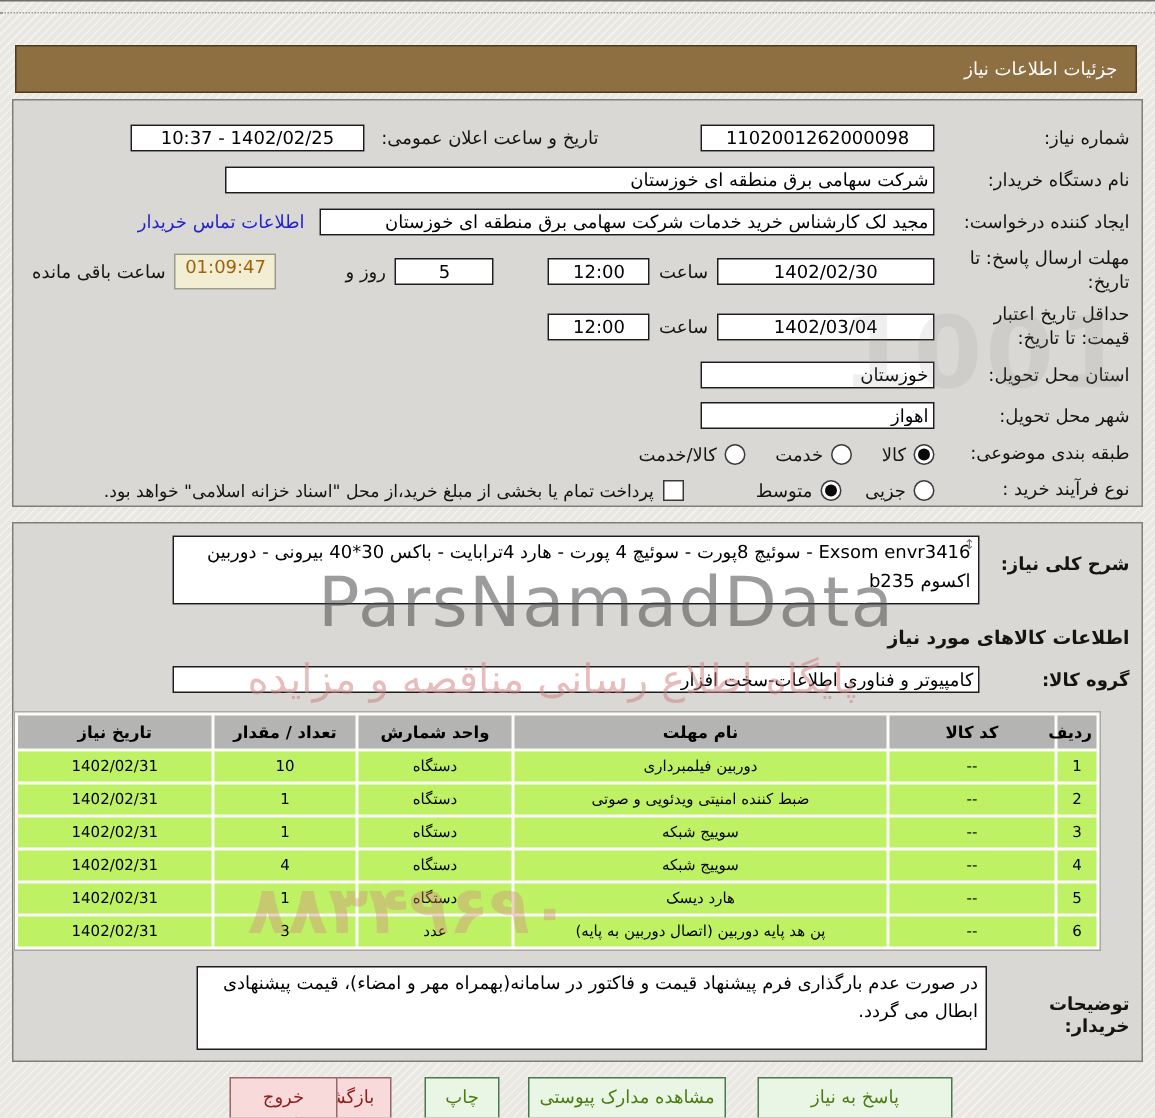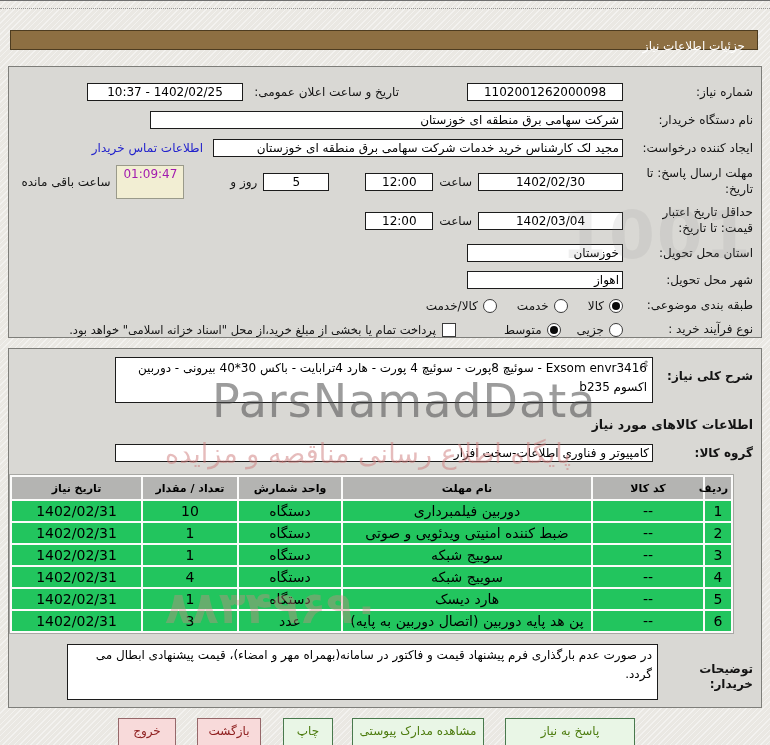--- a/index.html
+++ b/index.html
@@ -6,21 +6,21 @@
   body{
     width:770px;height:745px;position:relative;overflow:hidden;
     font-family:"DejaVu Sans",sans-serif;direction:rtl;
     background:#eae8e3;
     background-image:repeating-linear-gradient(135deg, rgba(255,255,255,.45) 0 1px, transparent 1px 4px);
   }
   .top-edge{position:absolute;top:0;left:0;width:770px;height:1px;background:#6e6e6e}
   .dotted-line{position:absolute;top:8px;left:0;width:770px;border-top:1px dotted #9a9a98}
 
   .title-bar{
-    position:absolute;top:30px;left:10px;width:748px;height:20px;box-sizing:border-box;
+    position:absolute;top:30px;left:10px;width:748px;height:32px;box-sizing:border-box;
     background:#8d6f42;border:1px solid #4d3c20;color:#fff;
     font-size:12px;line-height:30px;padding:0 12px;
   }
 
   .panel{
     position:absolute;left:8px;width:754px;box-sizing:border-box;
     background:#d9d8d4;border:1px solid #7e7e7a;
   }
   #panel1{top:66px;height:272px;padding-top:16px}
   #panel2{top:348px;height:360px;padding-top:8px}
@@ -42,29 +42,29 @@
     font-size:12px;padding:1px 5px;color:#000;text-align:right;position:relative;line-height:1.55;
   }
   .scroll-glyph{position:absolute;left:auto;right:2px;top:0;font-size:9px;color:#777}
 
   .rad{width:12px;height:12px;border:1px solid #3a3a3a;border-radius:50%;background:#fff;
     display:inline-block;flex:0 0 auto;margin-left:5px;position:relative}
   .rad.on::after{content:"";position:absolute;top:2px;left:2px;right:2px;bottom:2px;background:#0a0a0a;border-radius:50%}
   .chk{width:12px;height:12px;border:1px solid #3a3a3a;background:#fff;display:inline-block;flex:0 0 auto;margin-left:6px}
 
   .countdown{
-    background:#f2eed3;border:1px solid #9a9a8a;color:#a21caf;
-    height:34px;line-height:17px;box-sizing:border-box;padding:0 6px;font-size:12px;
+    background:#f2eed3;border:1px solid #9a9a8a;color:#a16207;
+    height:24px;line-height:17px;box-sizing:border-box;padding:0 6px;font-size:12px;
   }
   .link{color:#2222cc;cursor:pointer;white-space:nowrap}
 
   .goods-table{border-collapse:separate;border-spacing:2px;background:#fbfbfa;border:1px solid #a8a8a4;
     margin:12px 27px 0 0;width:723px;table-layout:fixed}
   .goods-table th{background:#b4b4b2;color:#000;font-size:11px;font-weight:bold;height:22px;padding:0 3px}
-  .goods-table td{background:#22c55e;color:#000;font-size:14px;text-align:center;height:20px;padding:0 3px;
+  .goods-table td{background:#bef264;color:#000;font-size:10px;text-align:center;height:20px;padding:0 3px;
     overflow:hidden;white-space:nowrap}
 
   .btn{
     position:absolute;top:718px;height:28px;box-sizing:border-box;border:1px solid #555;
     font:12px "DejaVu Sans",sans-serif;text-align:center;line-height:25px;cursor:pointer;
   }
   .btn.green{background:#e9f6e6;color:#4d7c0f;border-color:#49794d}
   .btn.pink{background:#f8dada;color:#8f2020;border-color:#96686a}
 
   .wm{position:absolute;pointer-events:none;z-index:5;white-space:nowrap}
@@ -236,27 +236,27 @@
         <td>پن هد پایه دوربین (اتصال دوربین به پایه)</td>
         <td>عدد</td>
         <td>3</td>
         <td>1402/02/31</td>
       </tr>
     </tbody>
   </table>
 
   <div class="frow" style="margin-top:10px;align-items:flex-start">
     <span class="lbl b" style="width:95px;padding-top:18px">توضیحات خریدار:</span>
-    <div class="textbox" style="width:591px;height:56px;overflow:hidden">
+    <div class="textbox" style="width:527px;height:56px;overflow:hidden">
       <span>در صورت عدم بارگذاری فرم پیشنهاد قیمت و فاکتور در سامانه(بهمراه مهر و امضاء)، قیمت پیشنهادی ابطال می گردد.</span>
     </div>
   </div>
 </div>
 
 <div class="btn green" style="left:505px;width:130px">پاسخ به نیاز</div>
 <div class="btn green" style="left:352px;width:132px">مشاهده مدارک پیوستی (7)</div>
 <div class="btn green" style="left:283px;width:50px">چاپ</div>
 <div class="btn pink" style="left:197px;width:64px">بازگشت</div>
-<div class="btn pink" style="left:118px;width:58px">خروج</div>
+<div class="btn pink" style="left:153px;width:72px">خروج</div>
 
 <div class="wm wm-brand">ParsNamadData</div>
 <div class="wm wm-fa">پایگاه اطلاع رسانی مناقصه و مزایده</div>
 <div class="wm wm-phone">۸۸۳۴۹۶۹۰</div>
 
 </body></html>

